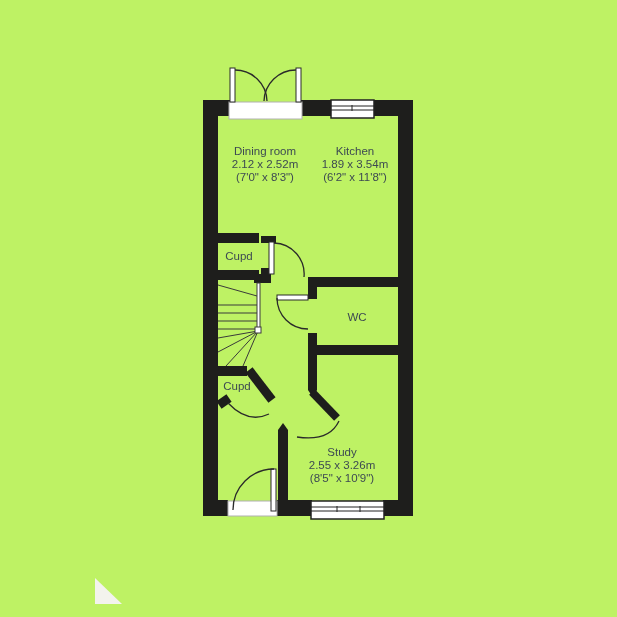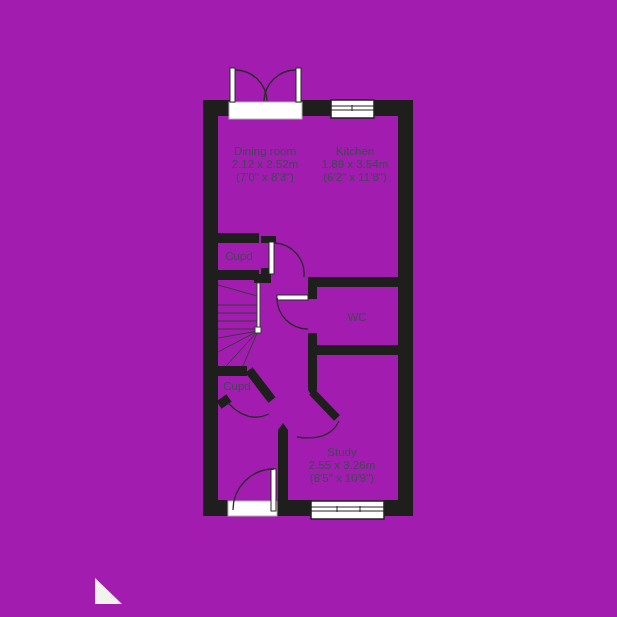--- a/index.html
+++ b/index.html
@@ -1,16 +1,16 @@
 <!DOCTYPE html>
 <html><head>
 <meta charset="utf-8">
 <style>
   html,body{margin:0;padding:0;background:#ffffff;}
-  .stage{position:relative;width:617px;height:617px;background:#a21caf;overflow:hidden;
+  .stage{position:relative;width:617px;height:617px;background:#bef264;overflow:hidden;
          font-family:"Liberation Sans", sans-serif;}
   svg{position:absolute;left:0;top:0;}
   text{fill:#3d4a52;font-family:"Liberation Sans", sans-serif;font-size:11.5px;}
   .wall{fill:#1e1e1c;stroke:none;}
   .wline{stroke:#1e1e1c;fill:none;}
   .leaf{fill:#ffffff;stroke:#2a2a2a;stroke-width:1;}
   .arc{fill:none;stroke:#2a2a2a;stroke-width:1.3;}
   .stair{stroke:#3a3a3a;stroke-width:1;fill:none;}
   .winrect{fill:#ffffff;stroke:#222222;stroke-width:1.5;}
   .winline{stroke:#222222;stroke-width:1;fill:none;}

